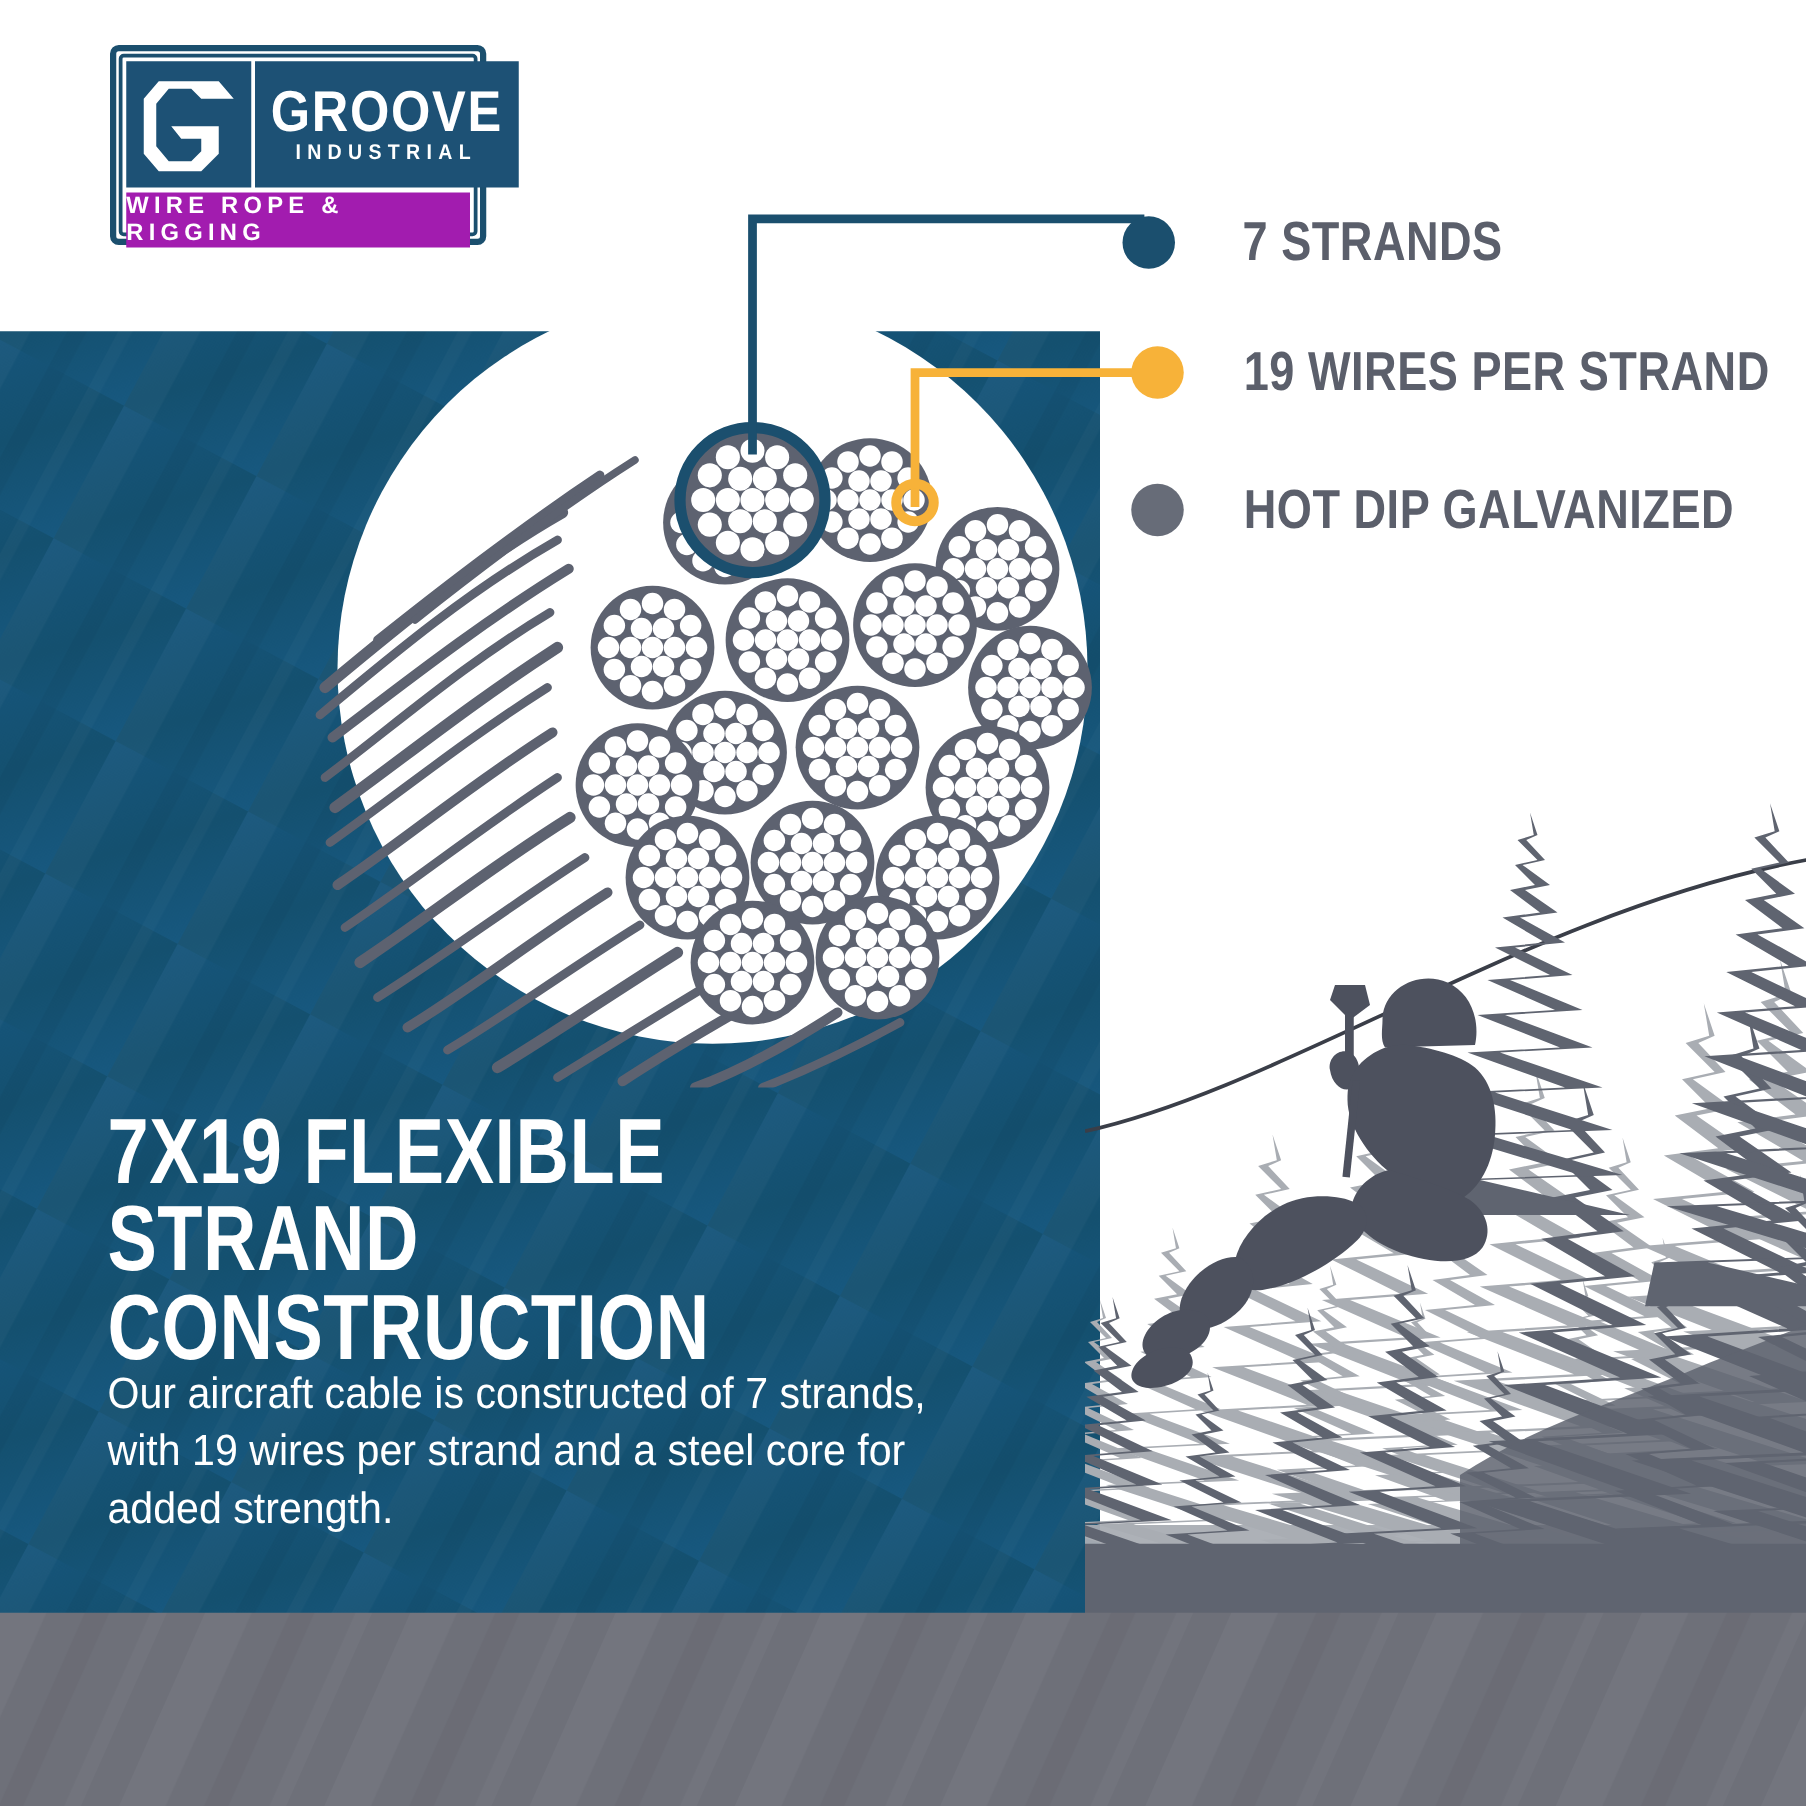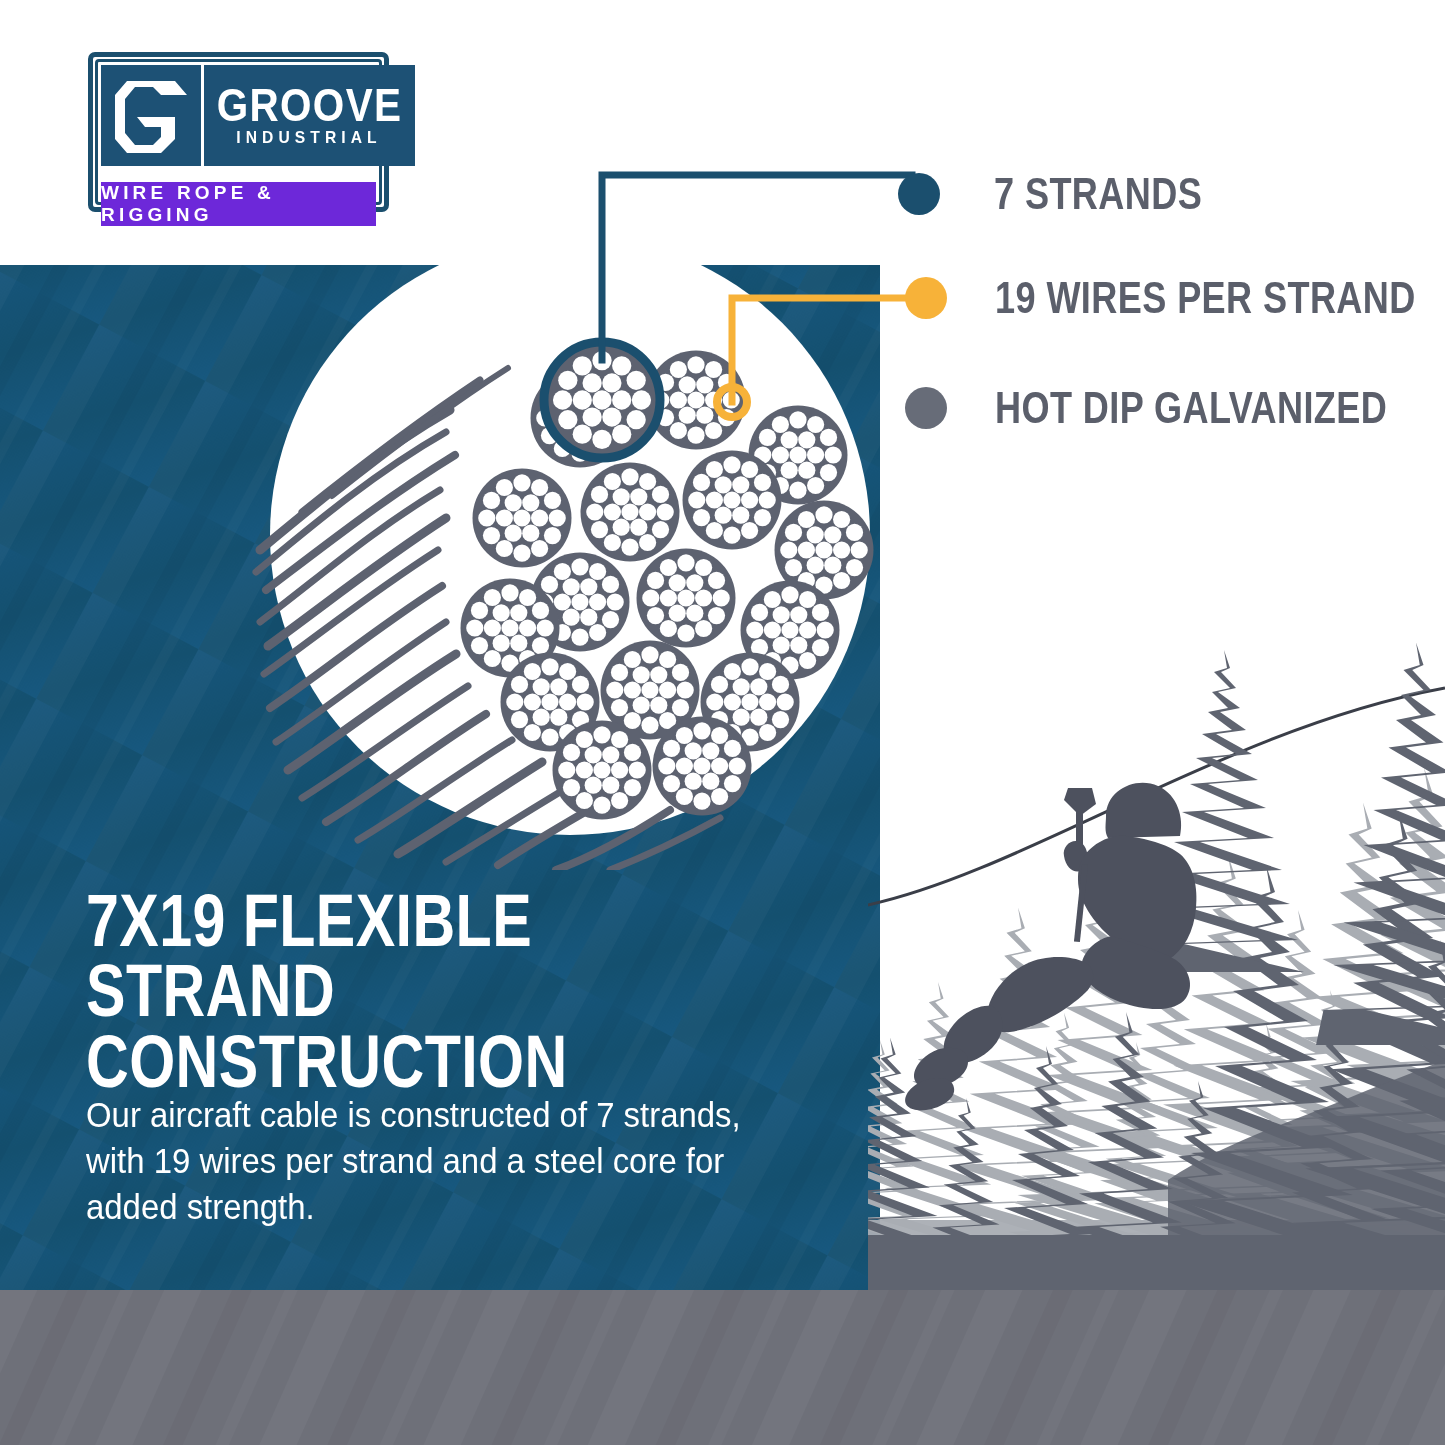--- a/index.html
+++ b/index.html
@@ -6,21 +6,21 @@
   body{font-family:"Liberation Sans", sans-serif;}
   #page{
     position:relative;
     width:1445px;height:1445px;
     overflow:hidden;
     background:#ffffff;
   }
   .abs{position:absolute;}
 
   
-  #logo{left:88px;top:52px;width:301px;height:160px;}
+  #logo{left:88px;top:36px;width:301px;height:160px;}
   #logo .frame{
     position:absolute;inset:0;
     border:5px solid #1b4f6e;border-radius:7px;background:#ffffff;
   }
   #logo .inner{
     position:absolute;left:7px;top:7px;right:7px;bottom:7px;
     border:3px solid #1b4f6e;border-radius:4px;
     background:#ffffff;
     display:flex;flex-direction:column;
   }
@@ -36,21 +36,21 @@
   #logo .wordmark{
     color:#ffffff;font-weight:bold;font-size:46px;line-height:0.92;
     letter-spacing:1.5px;transform:scaleX(0.88);
     font-family:"Liberation Sans", sans-serif;
   }
   #logo .subword{
     color:#ffffff;font-weight:bold;font-size:17px;line-height:1.1;
     letter-spacing:5.5px;margin-top:3px;transform:scaleX(0.92);
   }
   #logo .tagbar{
-    flex:1;background:#6d28d9;margin:16px 3px 3px 3px;
+    flex:1;background:#a21caf;margin:4px 3px 3px 3px;
     display:flex;align-items:center;justify-content:center;
   }
   #logo .tagtext{
     color:#ffffff;font-weight:bold;font-size:19px;letter-spacing:4.2px;
   }
   #logo svg{position:absolute;inset:0;}
 
   
   #bluepanel{left:0;top:0;width:880px;height:1300px;}
   #bluepanel svg{display:block;}

